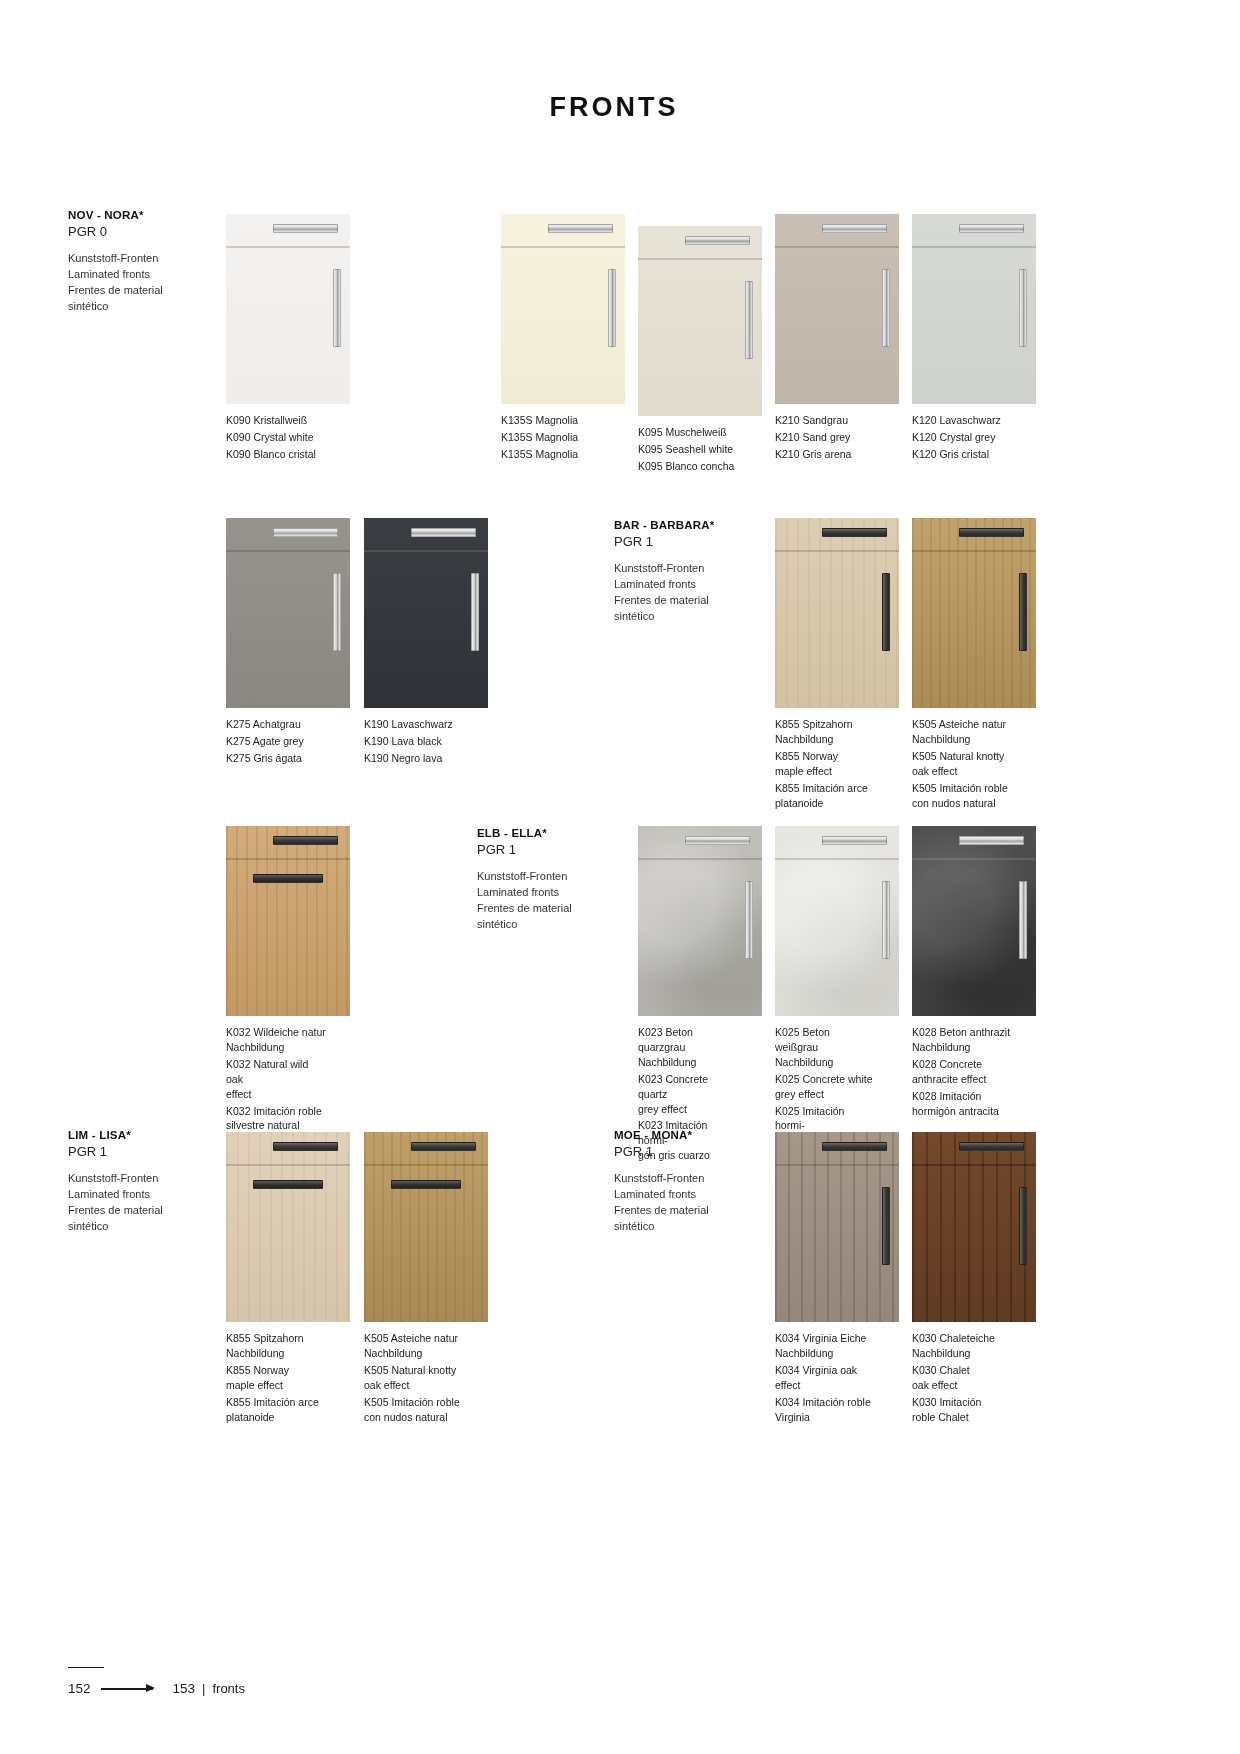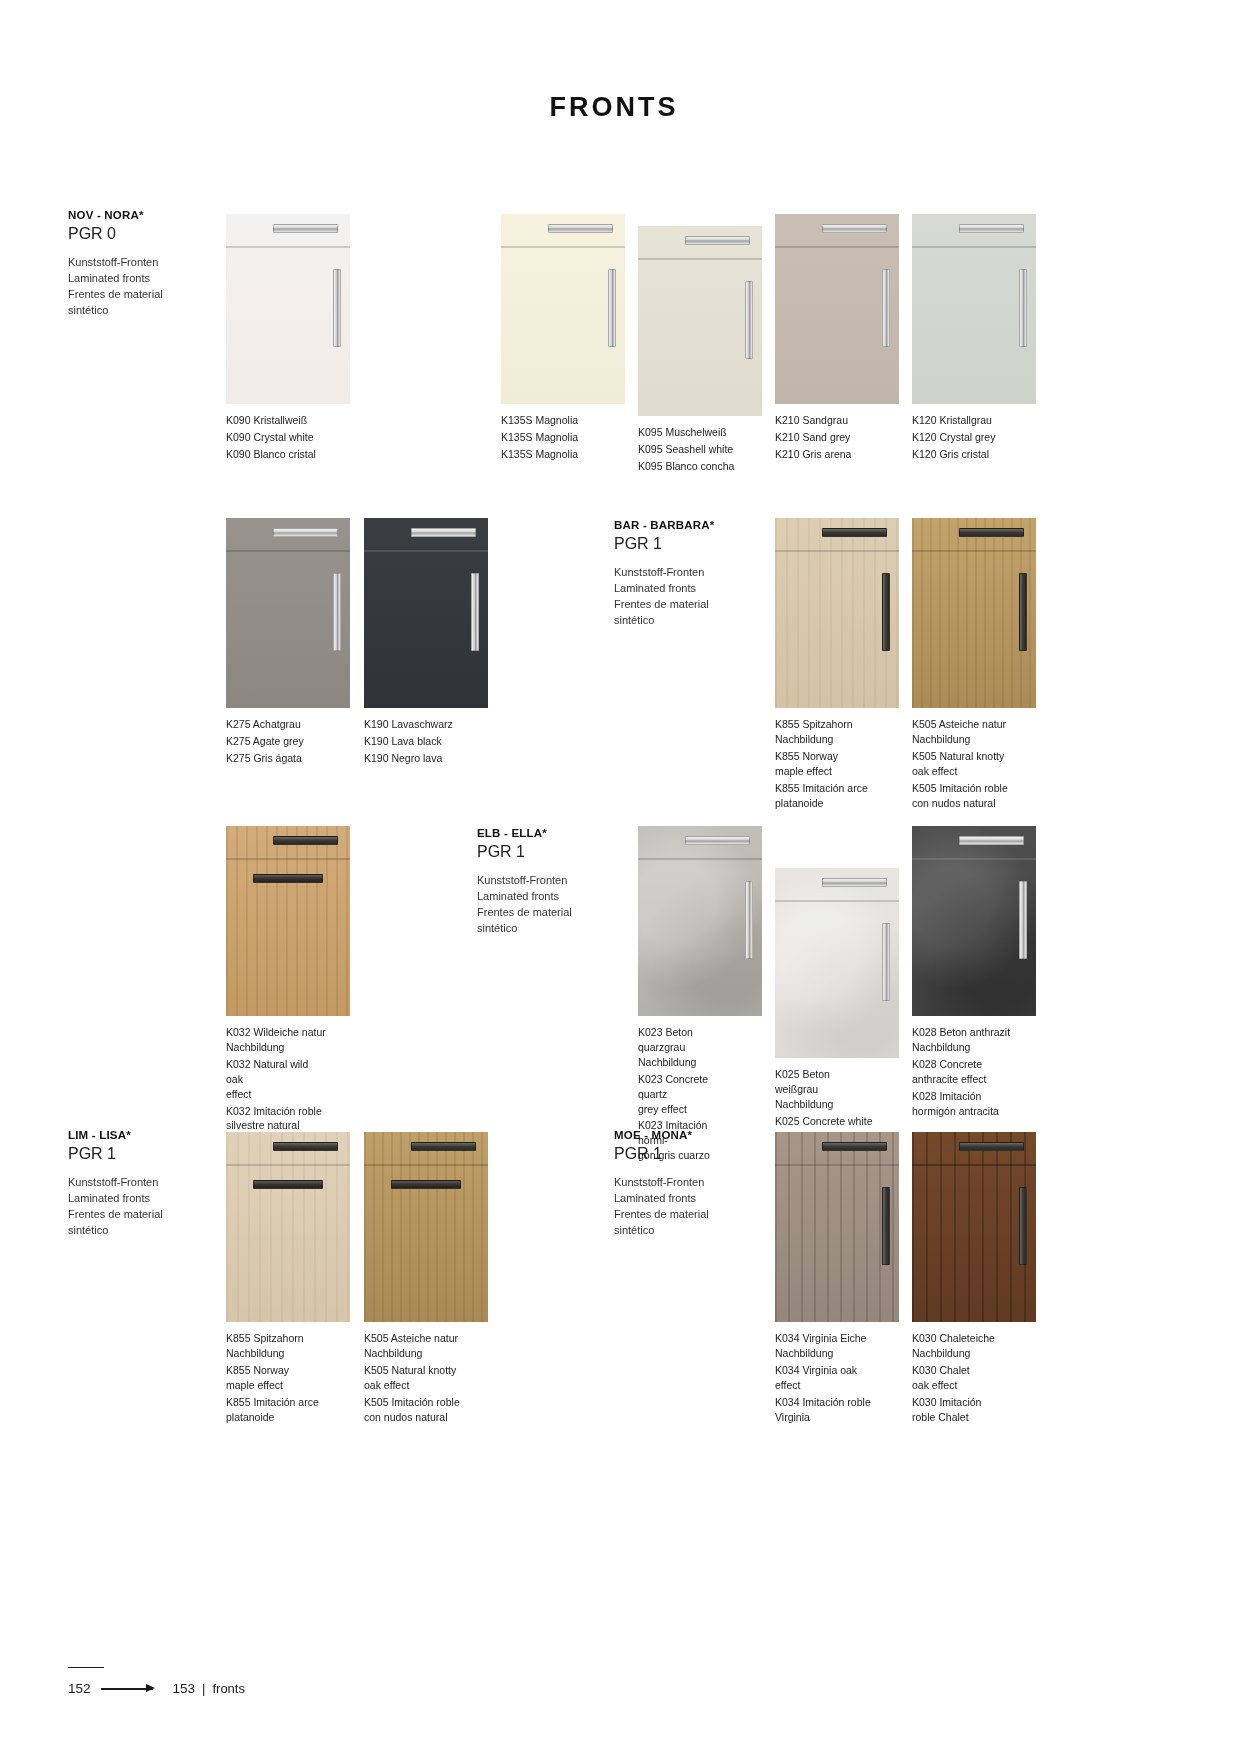--- a/index.html
+++ b/index.html
@@ -22,21 +22,21 @@
     letter-spacing: 3px;
     color: #111;
   }
 
   
   .series-block { position: absolute; width: 150px; }
   .series-name {
     font-size: 11.5px; font-weight: bold; color: #111;
     letter-spacing: 0.2px; line-height: 1.32;
   }
-  .series-pgr { font-size: 16px; color: #222; line-height: 1.32; margin-bottom: 11px; }
+  .series-pgr { font-size: 13px; color: #222; line-height: 1.32; margin-bottom: 11px; }
   .series-desc { font-size: 11px; color: #333; line-height: 1.45; }
   .series-desc div { white-space: pre-line; }
 
   
   .cell { position: absolute; width: 124px; padding-left: 24px; }
   .swatch {
     width: 124px; height: 190px;
     position: relative; overflow: hidden;
     background: #eee;
   }
@@ -177,21 +177,21 @@
     </div>
   </div>
 
   <div class="cell" style="left:888px; top:214px;">
     <div class="swatch" style="background:linear-gradient(180deg,#d7d9d4 0%,#cfd1cb 100%);">
       <div class="drawer-line"></div>
       <div class="handle-top"></div>
       <div class="handle-side"></div>
     </div>
     <div class="labels">
-      <div class="ln">K120 Kristallgrau</div>
+      <div class="ln">K120 Lavaschwarz</div>
       <div class="ln">K120 Crystal grey</div>
       <div class="ln">K120 Gris cristal</div>
     </div>
   </div>
 
   <div class="cell" style="left:202px; top:518px;">
     <div class="swatch" style="background:linear-gradient(180deg,#96948d 0%,#8a8881 100%);">
       <div class="drawer-line"></div>
       <div class="handle-top"></div>
       <div class="handle-side"></div>
@@ -304,21 +304,21 @@
     <div class="labels">
       <div class="ln">K023 Beton quarzgrau
 Nachbildung</div>
       <div class="ln">K023 Concrete quartz
 grey effect</div>
       <div class="ln">K023 Imitación hormi-
 gón gris cuarzo</div>
     </div>
   </div>
 
-  <div class="cell" style="left:751px; top:826px;margin-top:42px;">
+  <div class="cell" style="left:751px; top:826px;">
     <div class="swatch" style="background:
         radial-gradient(circle at 35% 45%, rgba(255,255,255,.35) 0 30%, rgba(0,0,0,0) 62%),
         radial-gradient(circle at 70% 75%, rgba(0,0,0,.06) 0 22%, rgba(0,0,0,0) 55%),
         linear-gradient(180deg,#e7e6e1 0%,#dcdbd5 100%);">
       <div class="drawer-line"></div>
       <div class="handle-top"></div>
       <div class="handle-side"></div>
     </div>
     <div class="labels">
       <div class="ln">K025 Beton weißgrau

